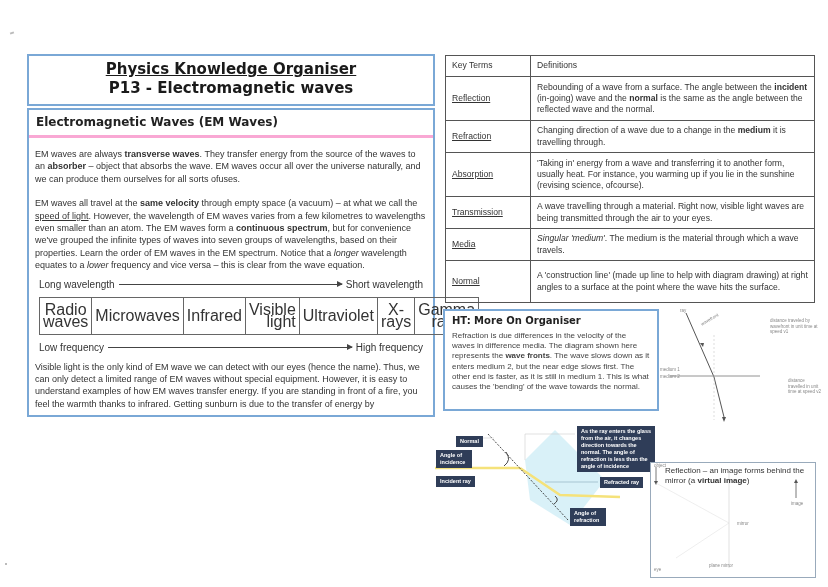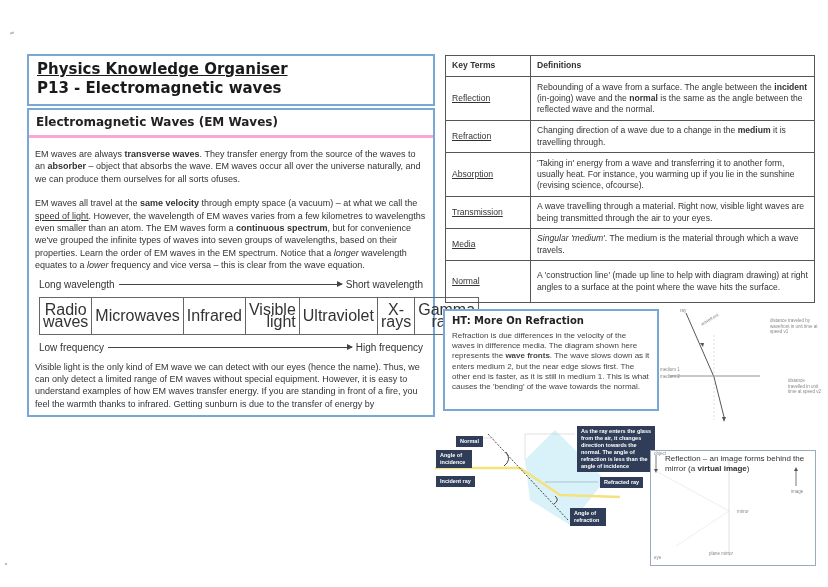--- a/index.html
+++ b/index.html
@@ -1,38 +1,38 @@
 <!DOCTYPE html>
 <html><head>
 <meta charset="utf-8">
 <style>
   html,body{margin:0;padding:0;}
   body{width:828px;height:587px;background:#ffffff;position:relative;overflow:hidden;font-family:"Liberation Sans",sans-serif;color:#222;}
   .abs{position:absolute;}
   .box{border:2px solid #7aa8d6;box-sizing:border-box;background:#fff;}
-  .title-box{left:27px;top:54px;width:408px;height:52px;padding:4px 8px;}
+  .title-box{left:27px;top:54px;width:408px;height:52px;padding:4px 8px;text-align:center;}
   .title-box .t1{font-family:"DejaVu Sans",sans-serif;font-weight:bold;font-size:15px;text-decoration:underline;color:#1a1a1a;line-height:19px;}
   .title-box .t2{font-family:"DejaVu Sans",sans-serif;font-weight:bold;font-size:15px;color:#1a1a1a;line-height:19px;}
   .em-box{left:27px;top:108px;width:408px;height:309px;padding:0;}
   .em-head{font-family:"DejaVu Sans",sans-serif;font-weight:bold;font-size:12px;padding:5px 7px 6px 7px;border-bottom:3px solid #f9a8d4;}
   .para{font-size:9px;line-height:12.4px;padding:0 6px;margin:0;color:#333;}
   .spec-row{font-size:10px;display:flex;justify-content:space-between;align-items:center;padding:0 10px;color:#333;}
   .arrow-line{flex:1;height:1px;background:#444;margin:0 4px;position:relative;}
   .arrow-line::after{content:"";position:absolute;right:-1px;top:-3px;border-left:6px solid #444;border-top:3.5px solid transparent;border-bottom:3.5px solid transparent;}
   table.spec{border-collapse:collapse;margin:0 10px;width:388px;font-size:16px;color:#333;}
   table.spec td{border:1px solid #666;text-align:center;height:36px;padding:0 3px;line-height:12px;}
   table.kt{position:absolute;left:445px;top:55px;width:370px;border-collapse:collapse;font-size:8.6px;color:#333;}
   table.kt td,table.kt th{border:1.2px solid #555;padding:3px 6px;vertical-align:middle;line-height:11.2px;text-align:left;}
-  table.kt th{font-weight:bold;height:14px;margin-left:24px;}
+  table.kt th{font-weight:normal;height:14px;margin-left:24px;}
   table.kt td.term{width:72px;text-decoration:underline;}
   .ht-box{left:443px;top:309px;width:216px;height:102px;padding:0;}
   .ht-head{font-family:"DejaVu Sans",sans-serif;font-weight:bold;font-size:10px;padding:4px 7px 3px 7px;}
   .ht-text{font-size:8px;line-height:10.2px;padding:2px 7px;color:#444;}
   .lbl{background:#2f3d58;color:#fff;font-size:5.5px;font-weight:bold;padding:2px 4px;line-height:7px;position:absolute;}
-  .refl-box{left:650px;top:450px;width:166px;height:116px;border:1.5px solid #9ab;box-sizing:border-box;background:#fff;}
+  .refl-box{left:650px;top:462px;width:166px;height:116px;border:1.5px solid #9ab;box-sizing:border-box;background:#fff;}
   .refl-text{position:absolute;left:14px;top:3px;font-size:8px;line-height:10px;color:#333;}
   .tiny{position:absolute;font-size:4.5px;color:#888;line-height:5.5px;}
 </style>
 </head>
 <body>
 
 <div class="abs" style="left:10px;top:32px;width:4px;height:2px;background:#bbb;transform:rotate(-20deg);"></div>
 <div class="abs" style="left:5px;top:563px;width:2px;height:2px;background:#bbb;"></div>
 
 <div class="abs box title-box">
@@ -102,21 +102,21 @@
     <td><i>Singular 'medium'</i><span>. The medium is the material through which a wave travels.</span></td>
   </tr>
   <tr style="height:42px;">
     <td class="term">Normal</td>
     <td>A 'construction line' (made up line to help with diagram drawing) at right angles to a surface at the point where the wave hits the surface.</td>
   </tr>
 </tbody>
   </table>
 
 <div class="abs box ht-box">
-  <div class="ht-head">HT: More On Refraction</div>
+  <div class="ht-head">HT: More On Organiser</div>
   <div class="ht-text"><span>Refraction is due differences in the velocity of the waves in difference media. The diagram shown here represents the </span><b>wave fronts</b><span>. The wave slows down as it enters medium 2, but the near edge slows first. The other end is faster, as it is still in medium 1. This is what causes the 'bending' of the wave towards the normal.</span></div>
 </div>
 
 <div class="abs" style="left:660px;top:305px;width:165px;height:135px;">
   <svg width="165" height="135">
     <line x1="26" y1="8" x2="54" y2="72" stroke="#555" stroke-width="1"></line>
     <line x1="54" y1="72" x2="64" y2="112" stroke="#555" stroke-width="1"></line>
     <polygon points="62,112 66,112 64,117" fill="#555"></polygon>
     <polygon points="40,38 44,38 43,42" fill="#555"></polygon>
     <line x1="10" y1="71" x2="100" y2="71" stroke="#777" stroke-width="0.8"></line>

